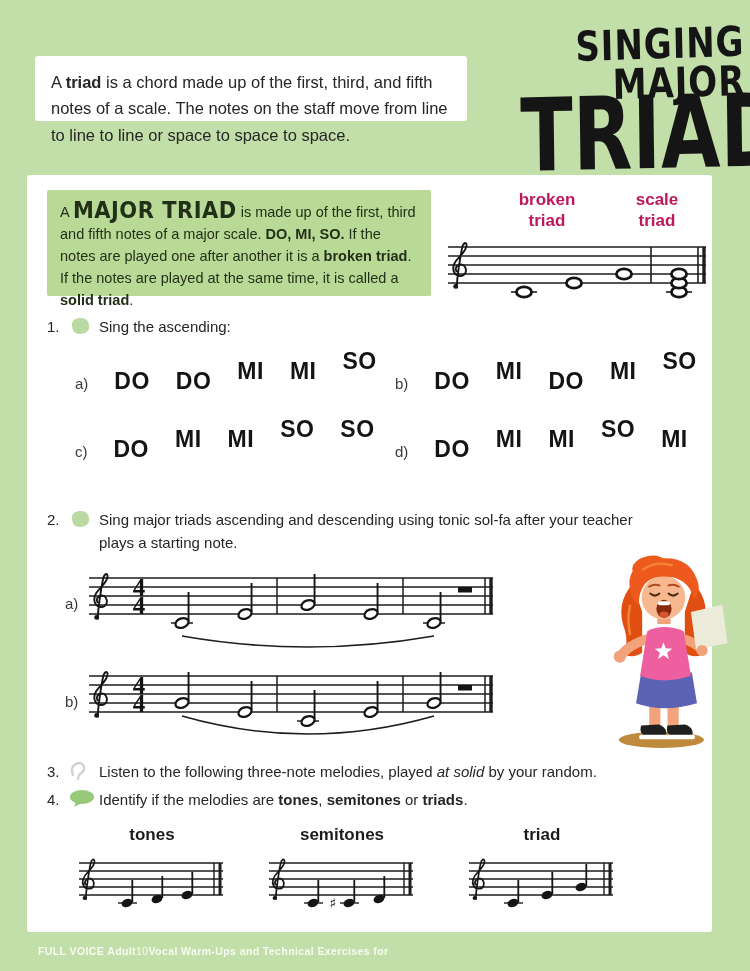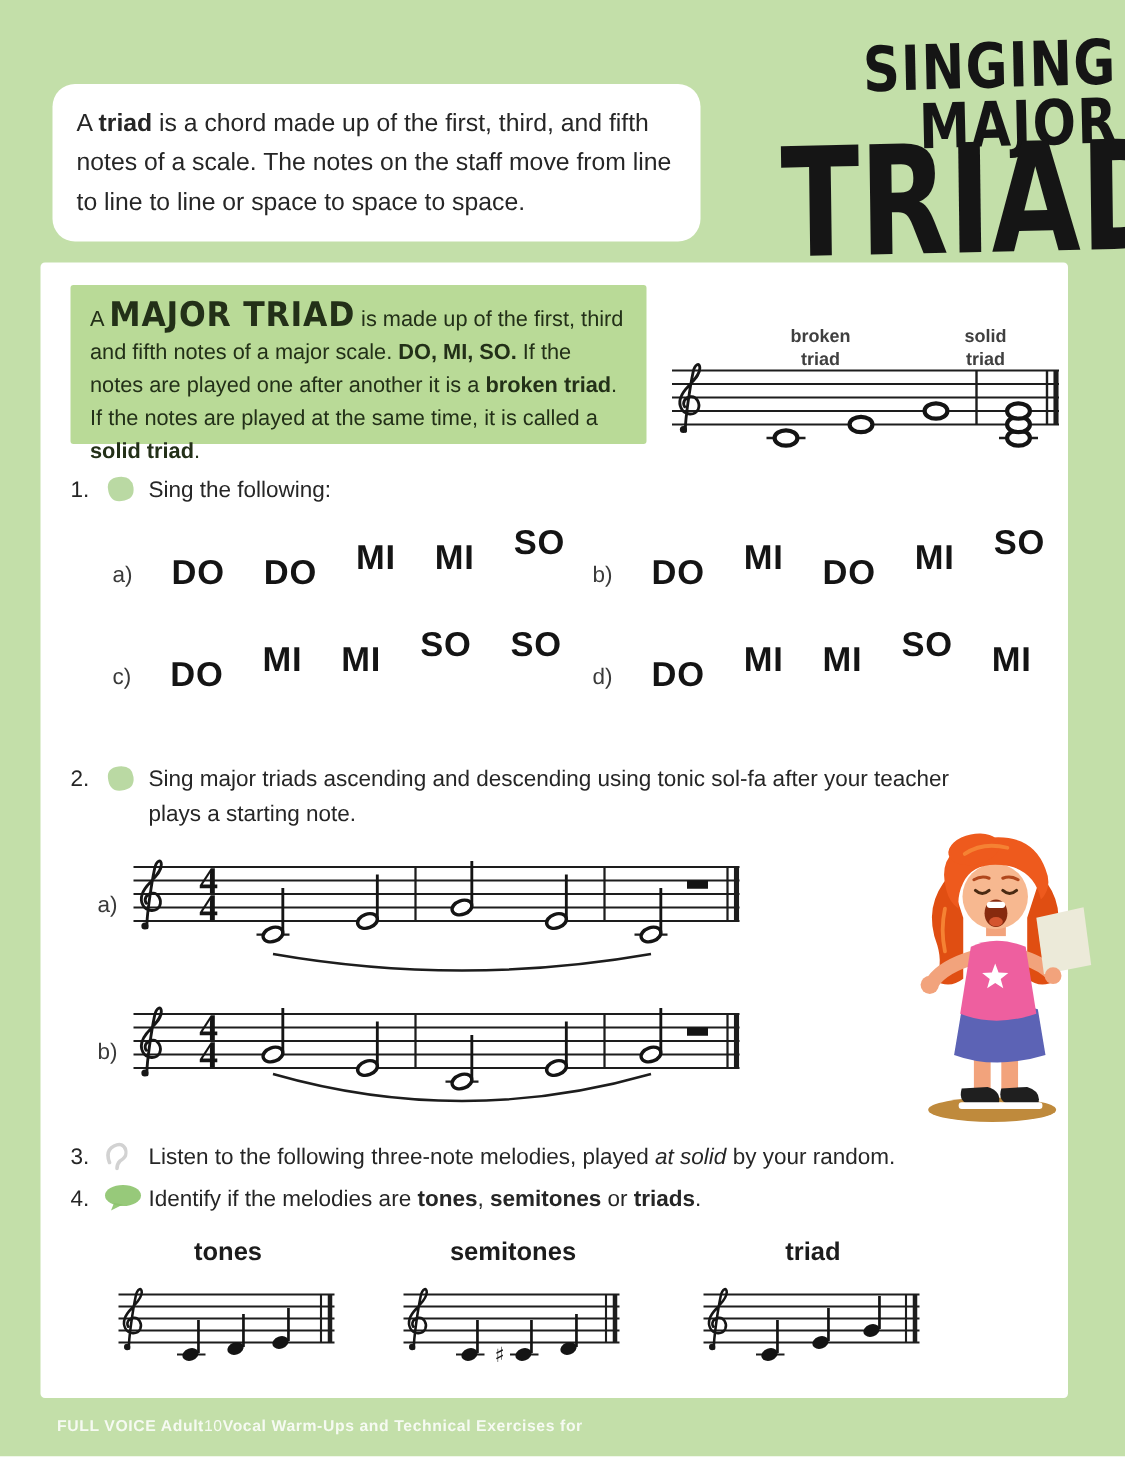--- a/index.html
+++ b/index.html
@@ -1,39 +1,39 @@
 <!DOCTYPE html>
 <html><head>
 <meta charset="utf-8">
 <style>
   html,body{margin:0;padding:0;}
   .page{position:relative;width:750px;height:971px;background:#c3dfa9;overflow:hidden;
         font-family:"Liberation Sans",sans-serif;color:#2b2b2b;}
   
-  .intro-box{position:absolute;left:35px;top:56px;width:432px;height:105px;background:#fff;
-             border-radius:15px;box-sizing:border-box;padding:13px 16px;}
+  .intro-box{position:absolute;left:35px;top:56px;width:432px;height:65px;background:#fff;
+             border-radius:3px;box-sizing:border-box;padding:13px 16px;}
   .intro-box p{margin:0;font-size:16.5px;line-height:1.6;color:#262626;}
   b{font-weight:bold;}
   
   .title{position:absolute;right:6px;top:22px;width:280px;text-align:right;color:#151515;line-height:.95;}
   .title-line1{display:block;font-family:"DejaVu Sans",sans-serif;font-weight:bold;font-size:37px;
                letter-spacing:1px;transform:scaleX(.92) scaleY(1.12) rotate(-1.5deg);transform-origin:right top;}
   .title-line2{display:block;font-family:"DejaVu Sans",sans-serif;font-weight:bold;font-size:96px;
                letter-spacing:0;margin-top:-8px;transform:scaleX(.80) scaleY(1.05) rotate(-1deg);
                transform-origin:right top;}
   
   .panel{position:absolute;left:27px;top:175px;width:685px;height:757px;background:#fff;border-radius:3px;}
   
   .info-box{position:absolute;left:20px;top:15px;width:384px;height:106px;background:#b9da97;
             border-radius:2px;box-sizing:border-box;padding:10px 13px;}
   .info-box p{margin:0;font-size:14.5px;line-height:1.52;color:#233018;}
   .handword{display:inline-block;font-family:"DejaVu Sans",sans-serif;font-weight:bold;font-size:21px;
             letter-spacing:.5px;transform:scaleY(1.08);line-height:1;}
   
-  .stafflabel{position:absolute;font-weight:bold;font-size:12px;line-height:1.25;text-align:center;color:#404040;margin-top:28px;}
+  .stafflabel{position:absolute;font-weight:bold;font-size:17px;line-height:1.25;text-align:center;color:#be185d;}
   .lbl-broken{left:455px;top:14px;width:130px;}
   .lbl-solid{left:575px;top:14px;width:110px;}
   
   .exrow{position:absolute;display:flex;align-items:flex-start;font-size:15px;line-height:1.55;color:#262626;}
   .exnum{width:22px;flex:none;}
   .exicon{width:30px;flex:none;padding-top:1px;}
   .extext{flex:1;}
   
   .pattern{position:absolute;display:flex;align-items:flex-end;gap:26px;height:60px;}
   .plabel{font-size:15px;padding-bottom:3px;color:#3a3a3a;}
@@ -92,21 +92,21 @@
 
     <div class="info-box">
       <p><span>A </span><span class="handword">MAJOR TRIAD</span><span> is made up of the first, third and fifth notes of a major scale.  </span><b>DO, MI, SO.</b><span>  If the notes are played one after another it is a </span><b>broken triad</b><span>. If the notes are played at the same time, it is called a </span><b>solid triad</b><span>.</span></p>
     </div>
 
     <div class="stafflabel lbl-broken">
       <div>broken</div>
         <div>triad</div>
     </div>
     <div class="stafflabel lbl-solid">
-      <div>solid</div>
+      <div>scale</div>
         <div>triad</div>
     </div>
 
     <svg class="staffgroup" style="left:417px;top:52px" width="268" height="82" viewBox="0 0 268 82">
       <g stroke="#1d1d1d" stroke-width="1.4">
         <line x1="4" y1="20" x2="262" y2="20"></line>
           <line x1="4" y1="29" x2="262" y2="29"></line>
         <line x1="4" y1="38" x2="262" y2="38"></line>
           <line x1="4" y1="47" x2="262" y2="47"></line>
         <line x1="4" y1="56" x2="262" y2="56"></line>
@@ -125,21 +125,21 @@
       <line x1="260" y1="20" x2="260" y2="56" stroke="#1d1d1d" stroke-width="3.4"></line>
     </svg>
 
     <div class="exrow" style="left:20px;top:140px;width:420px">
       <span class="exnum">1.</span>
       <span class="exicon">
         <svg width="22" height="20" viewBox="0 0 22 20">
             <path d="M3 10 Q2 3 10 2 Q19 1 20 9 Q21 17 12 18 Q4 19 3 10 Z" fill="#a9d08c" opacity=".8"></path>
           </svg>
       </span>
-      <span class="extext">Sing the following:</span>
+      <span class="extext">Sing the ascending:</span>
     </div>
 
     <div class="pattern" style="left:48px;top:160px">
       <span class="plabel">a)</span>
       <span class="syl syl-do">DO</span>
       <span class="syl syl-do">DO</span>
       <span class="syl syl-mi">MI</span>
       <span class="syl syl-mi">MI</span>
       <span class="syl syl-so">SO</span>
     </div>

